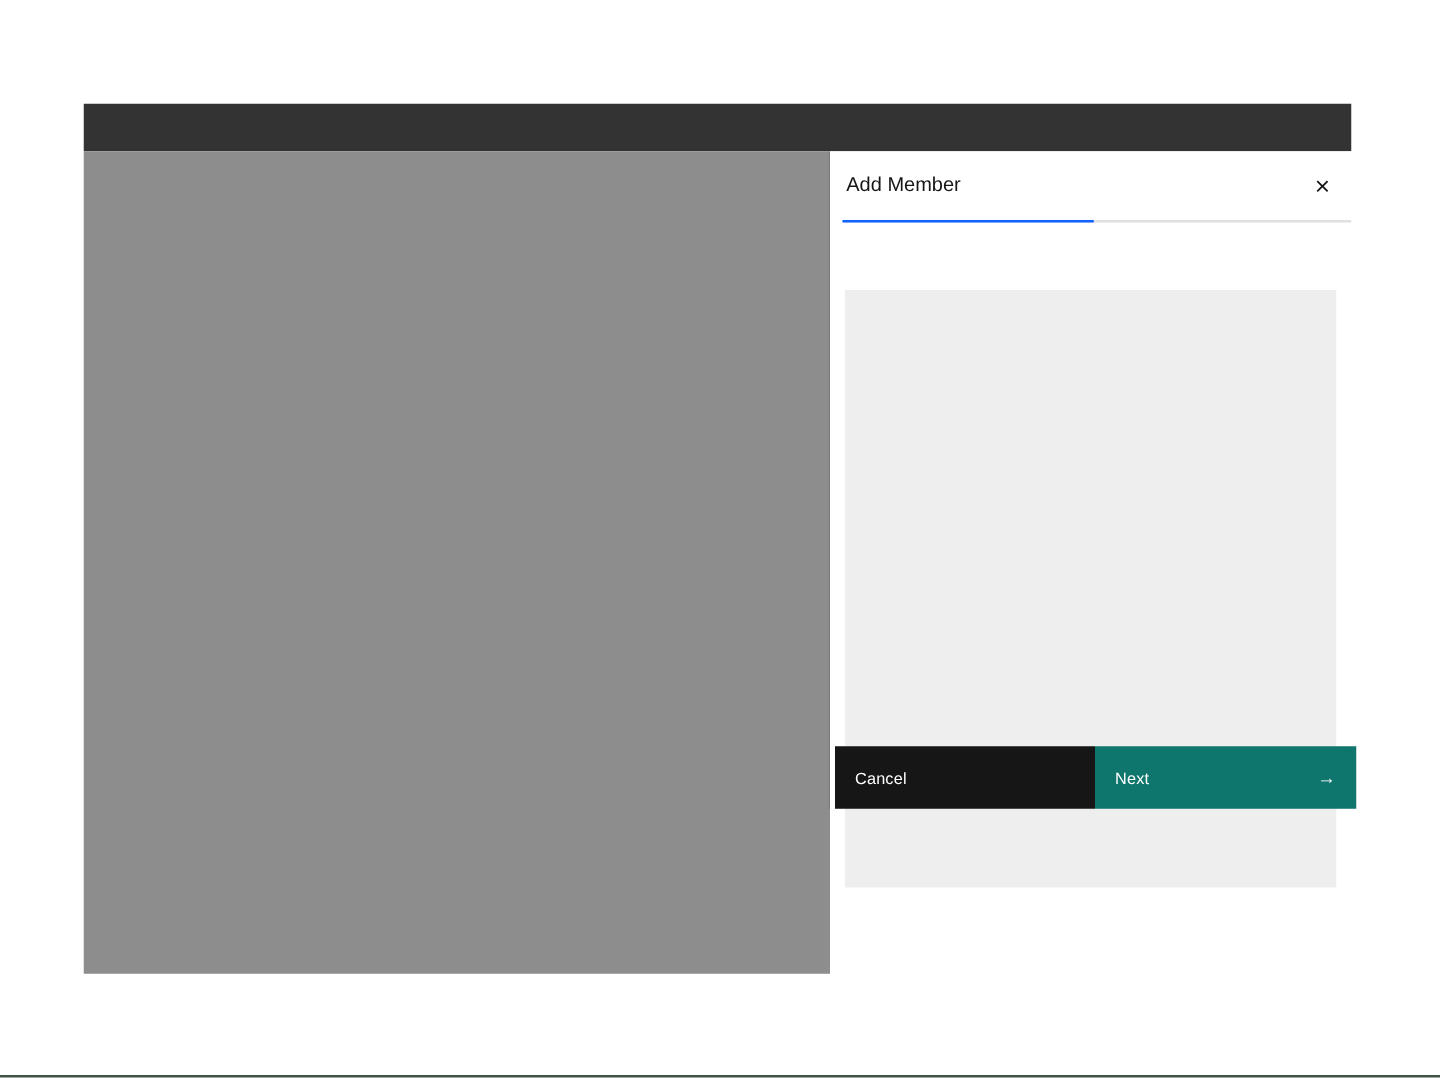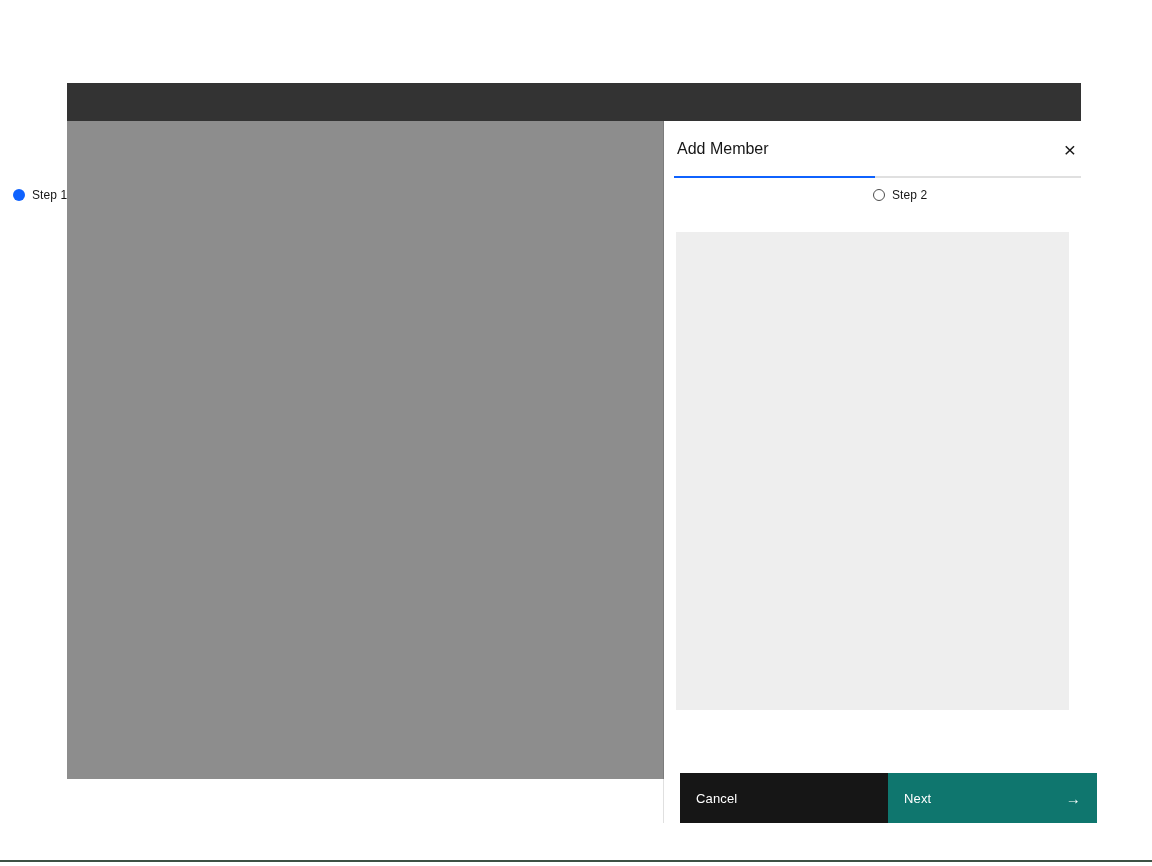--- a/index.html
+++ b/index.html
@@ -28,24 +28,23 @@
     top: 121px;
     width: 597px;
     height: 658px;
     background: #8d8d8d;
   }
   .panel {
     position: absolute;
     left: 664px;
     top: 121px;
     width: 417px;
-    height: 702px;
+    height: 526px;
     background: #ffffff;
     box-shadow: -1px 0 0 rgba(0,0,0,0.12);
-    padding-left: 12px;
   }
   .panel-header {
     position: absolute;
     left: 0; top: 0;
     width: 100%;
     height: 56px;
     display: flex;
     align-items: center;
     box-sizing: border-box;
     padding-left: 13px;
@@ -125,21 +124,21 @@
   .content-placeholder {
     position: absolute;
     left: 12px;
     top: 111px;
     width: 393px;
     height: 478px;
     background: #eeeeee;
   }
   .actions {
     position: absolute;
-    left: 16px;
+    left: 4px;
     bottom: 0;
     width: 100%;
     height: 50px;
     display: flex;
     border-radius: 25px;
   }
   .actions button {
     border: none;
     margin: 0;
     height: 50px;
@@ -189,30 +188,20 @@
     <h2 class="panel-title">Add Member</h2>
     <button class="close-btn">
       <span>×</span>
     </button>
   </div>
 
   <div class="progress-track">
     <div class="progress-fill"></div>
   </div>
 
-  <div class="steps">
-    <div class="step step-1">
-      <span class="dot dot-filled"></span>
-      <span class="step-label">Step 1</span>
-    </div>
-    <div class="step step-2">
-      <span class="dot dot-outline"></span>
-      <span class="step-label">Step 2</span>
-    </div>
-  </div>
 
   <div class="content-placeholder"></div>
 
   <div class="actions">
     <button class="btn-cancel">
       <span>Cancel</span>
     </button>
     <button class="btn-next">
       <span>Next</span>
       <span class="arrow">→</span>

